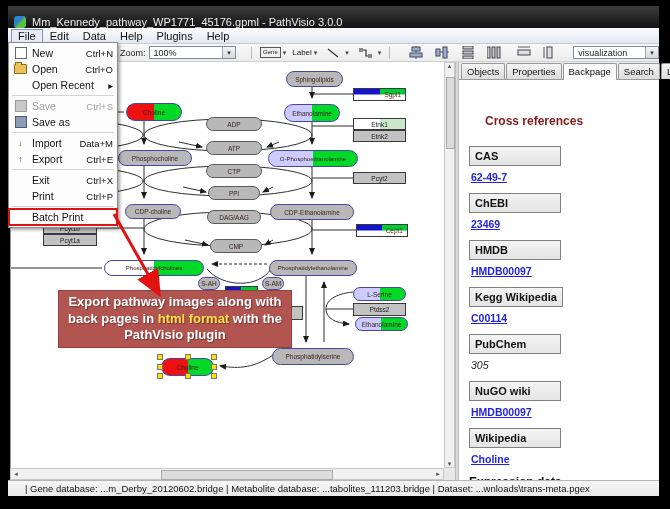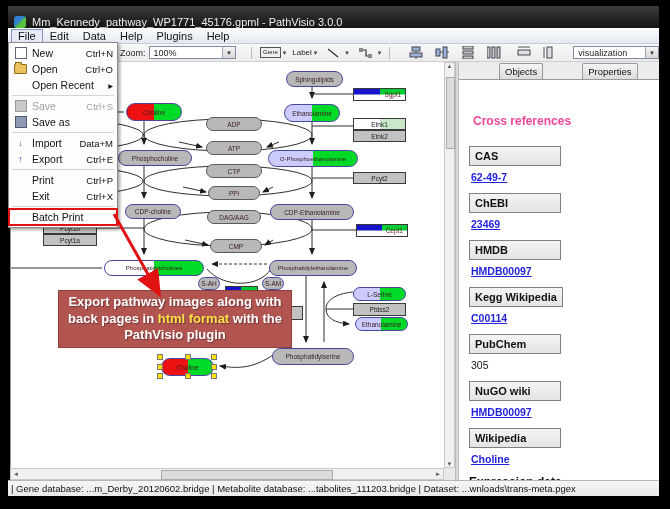--- a/index.html
+++ b/index.html
@@ -35,33 +35,33 @@
   #hscroll{left:10px;top:468px;width:434px;height:12px;background:#f1f1f1;border:1px solid #c8c8c8;box-sizing:border-box;
     display:flex;justify-content:space-between;align-items:center;font-size:6px;color:#555;}
   .scroll-thumb-h{position:absolute;left:150px;top:1px;width:170px;height:8px;background:#dcdcdc;border:1px solid #aaa;}
   .scroll-thumb-v{position:absolute;top:14px;left:1px;width:7px;height:70px;background:#dcdcdc;border:1px solid #aaa;}
   #scroll-corner{left:444px;top:468px;width:11px;height:12px;background:#e8e8e8;}
   #splitter{left:455px;top:62px;width:4px;height:418px;background:#d9d9d9;border-left:1px solid #bbb;border-right:1px solid #bbb;box-sizing:border-box;}
   
   #sidepanel{left:459px;top:62px;width:200px;height:418px;background:#fff;box-sizing:border-box;}
   #tabrow{display:flex;border-bottom:1px solid #9a9a9a;background:#ececec;height:17px;align-items:flex-end;padding-left:2px;}
   .tab{font-size:9.5px;padding:2px 5px 2px;border:1px solid #9a9a9a;border-bottom:none;background:linear-gradient(#f4f4f4,#dcdcdc);
-    margin-right:1px;border-radius:2px 2px 0 0;color:#111;white-space:nowrap;margin-left:38px;}
+    margin-right:1px;border-radius:2px 2px 0 0;color:#111;white-space:nowrap;}
   .tab.active{background:#fafafa;padding-bottom:3px;position:relative;top:1px;}
   #panel-body{padding:8px 8px 0 10px;}
-  #xref-heading{color:#ec4899;font-weight:bold;font-size:12px;margin:26px 0 18px 4px;}
+  #xref-heading{color:#7f1d1d;font-weight:bold;font-size:12px;margin:26px 0 18px 16px;}
   .xref-section{margin-bottom:9px;}
   .xref-title{display:inline-block;min-width:80px;border:1px solid #808080;background:linear-gradient(#f4f4f4,#e4e4e4);
     font-weight:bold;font-size:11px;padding:3px 5px;color:#111;white-space:nowrap;}
   .xref-value{display:block;font-size:10.5px;font-weight:bold;color:#2222dd;text-decoration:underline;margin:5px 0 10px 2px;}
-  .xref-value.plain{color:#222;text-decoration:none;font-weight:normal;}
+  .xref-value.plain{color:#222;text-decoration:none;font-weight:normal;font-style:italic;}
   #expr-heading{font-weight:bold;font-size:12px;color:#111;margin-top:6px;}
   
   #statusbar{left:8px;top:480px;width:651px;height:16px;background:linear-gradient(#f6f6f6,#e9e9e9);
-    border-top:1px solid #b5b5b5;font-size:9.5px;color:#111;display:flex;align-items:center;padding-left:3px;box-sizing:border-box;white-space:nowrap;overflow:hidden;}
+    border-top:1px solid #b5b5b5;font-size:9.5px;color:#111;display:flex;align-items:center;padding-left:17px;box-sizing:border-box;white-space:nowrap;overflow:hidden;}
   
   #filemenu{left:8px;top:42px;width:110px;background:#fdfdfd;border:1px solid #8b8b8b;box-shadow:2px 2px 3px rgba(0,0,0,.35);
     z-index:60;font-size:10.5px;padding:2px 0;box-sizing:border-box;}
   .fm-item{display:flex;align-items:center;height:16px;padding:0 4px 0 3px;color:#111;position:relative;}
   .fm-item.disabled{color:#a0a0a0;}
   .fm-item.highlighted{outline:2px solid #e01212;outline-offset:-1px;}
   .fm-icon{width:17px;display:inline-flex;justify-content:center;align-items:center;font-size:9px;margin-right:3px;}
   .fm-label{flex:1;white-space:nowrap;}
   .fm-short{font-size:9.5px;color:inherit;}
   .fm-sep{height:1px;background:#d4d4d4;margin:2px 3px;}
@@ -386,27 +386,27 @@
     <div class="fm-item">
       <span class="fm-icon">
         <span class="ic-arrow" style="color:#2a4aaa;">↑</span>
       </span>
       <span class="fm-label">Export</span>
       <span class="fm-short">Ctrl+E</span>
     </div>
     <div class="fm-sep"></div>
     <div class="fm-item">
       <span class="fm-icon"></span>
+      <span class="fm-label">Exit</span>
+      <span class="fm-short">Ctrl+X</span>
+    </div>
+    <div class="fm-item">
+      <span class="fm-icon"></span>
       <span class="fm-label">Print</span>
       <span class="fm-short">Ctrl+P</span>
-    </div>
-    <div class="fm-item">
-      <span class="fm-icon"></span>
-      <span class="fm-label">Exit</span>
-      <span class="fm-short">Ctrl+X</span>
     </div>
     <div class="fm-sep"></div>
     <div class="fm-item highlighted">
       <span class="fm-icon"></span>
       <span class="fm-label">Batch Print</span>
       <span class="fm-short"></span>
     </div>
   </div>
 
 <svg id="annot-overlay" width="670" height="509">

